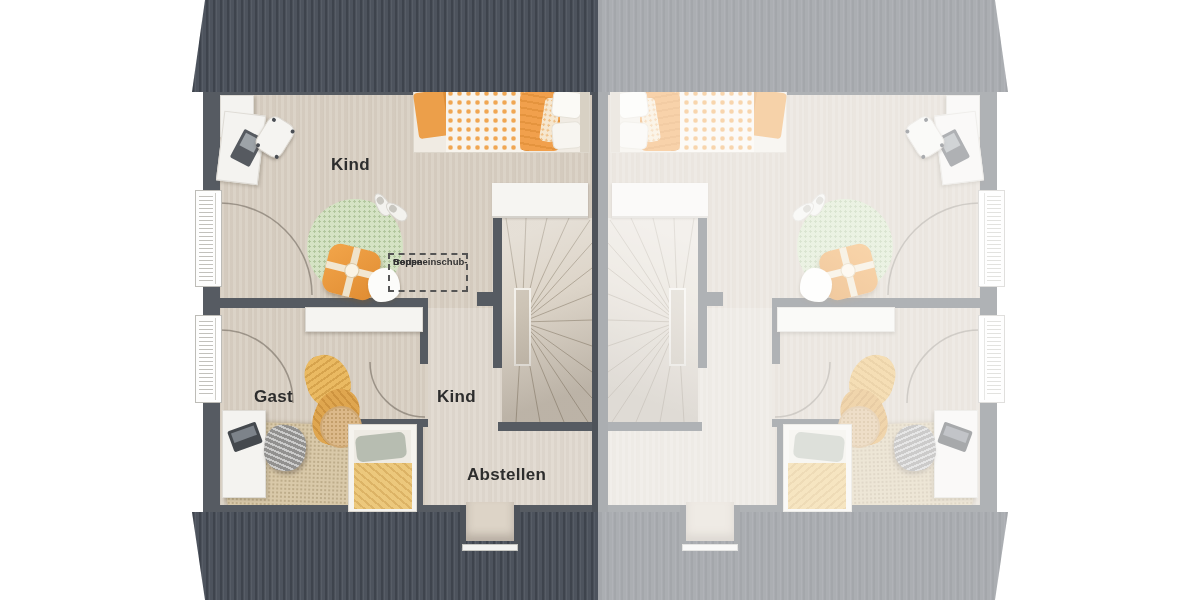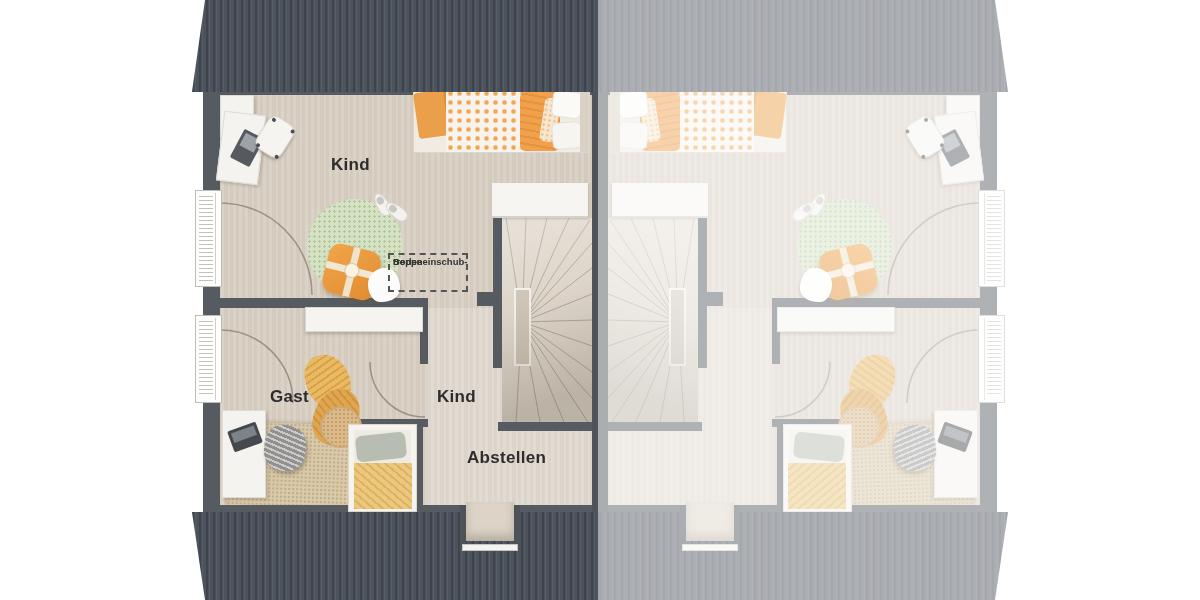--- a/index.html
+++ b/index.html
@@ -129,22 +129,22 @@
   .blanket-pile .p1{left:2px;top:0;width:44px;height:54px;background:#eaba62;border-radius:40% 55% 45% 50%;
     transform:rotate(-15deg);background-image:repeating-linear-gradient(-20deg,rgba(185,130,45,.4) 0 2px,transparent 2px 6px);}
   .blanket-pile .p2{left:10px;top:34px;width:44px;height:58px;background:#dfa64f;border-radius:50% 45% 50% 45%;
     transform:rotate(20deg);background-image:repeating-linear-gradient(30deg,rgba(180,120,40,.4) 0 2px,transparent 2px 6px);}
   .blanket-pile .pouf{left:16px;top:52px;width:42px;height:42px;border-radius:50%;background:#dcb98a;
     border:2px solid #cfa873;background-image:radial-gradient(rgba(160,120,60,.4) 1px,transparent 1.3px);
     background-size:4px 4px;}
 
   
   .room-label{font-size:17px;font-weight:600;color:#2d2d2d;letter-spacing:.3px;white-space:nowrap;}
-  .label-kind{left:141px;top:155px;} .label-gast{left:80px;top:387px;}
-  .label-flur{left:247px;top:387px;} .label-abstellen{left:277px;top:448px;}
+  .label-kind{left:141px;top:155px;} .label-gast{left:64px;top:387px;}
+  .label-flur{left:247px;top:387px;} .label-abstellen{left:277px;top:465px;}
   .annotation{left:198px;top:253px;width:80px;height:39px;border:2px dashed #555;
     padding:1px 0 0 3px;font-size:9.5px;line-height:1.35;font-weight:700;color:#333;}
   .annotation span{position:static;display:block;}
 
   .wash{left:598px;top:0;width:414px;height:600px;background:rgba(255,255,255,.53);}
 </style>
 </head>
 <body>
 
 <div id="stage">

